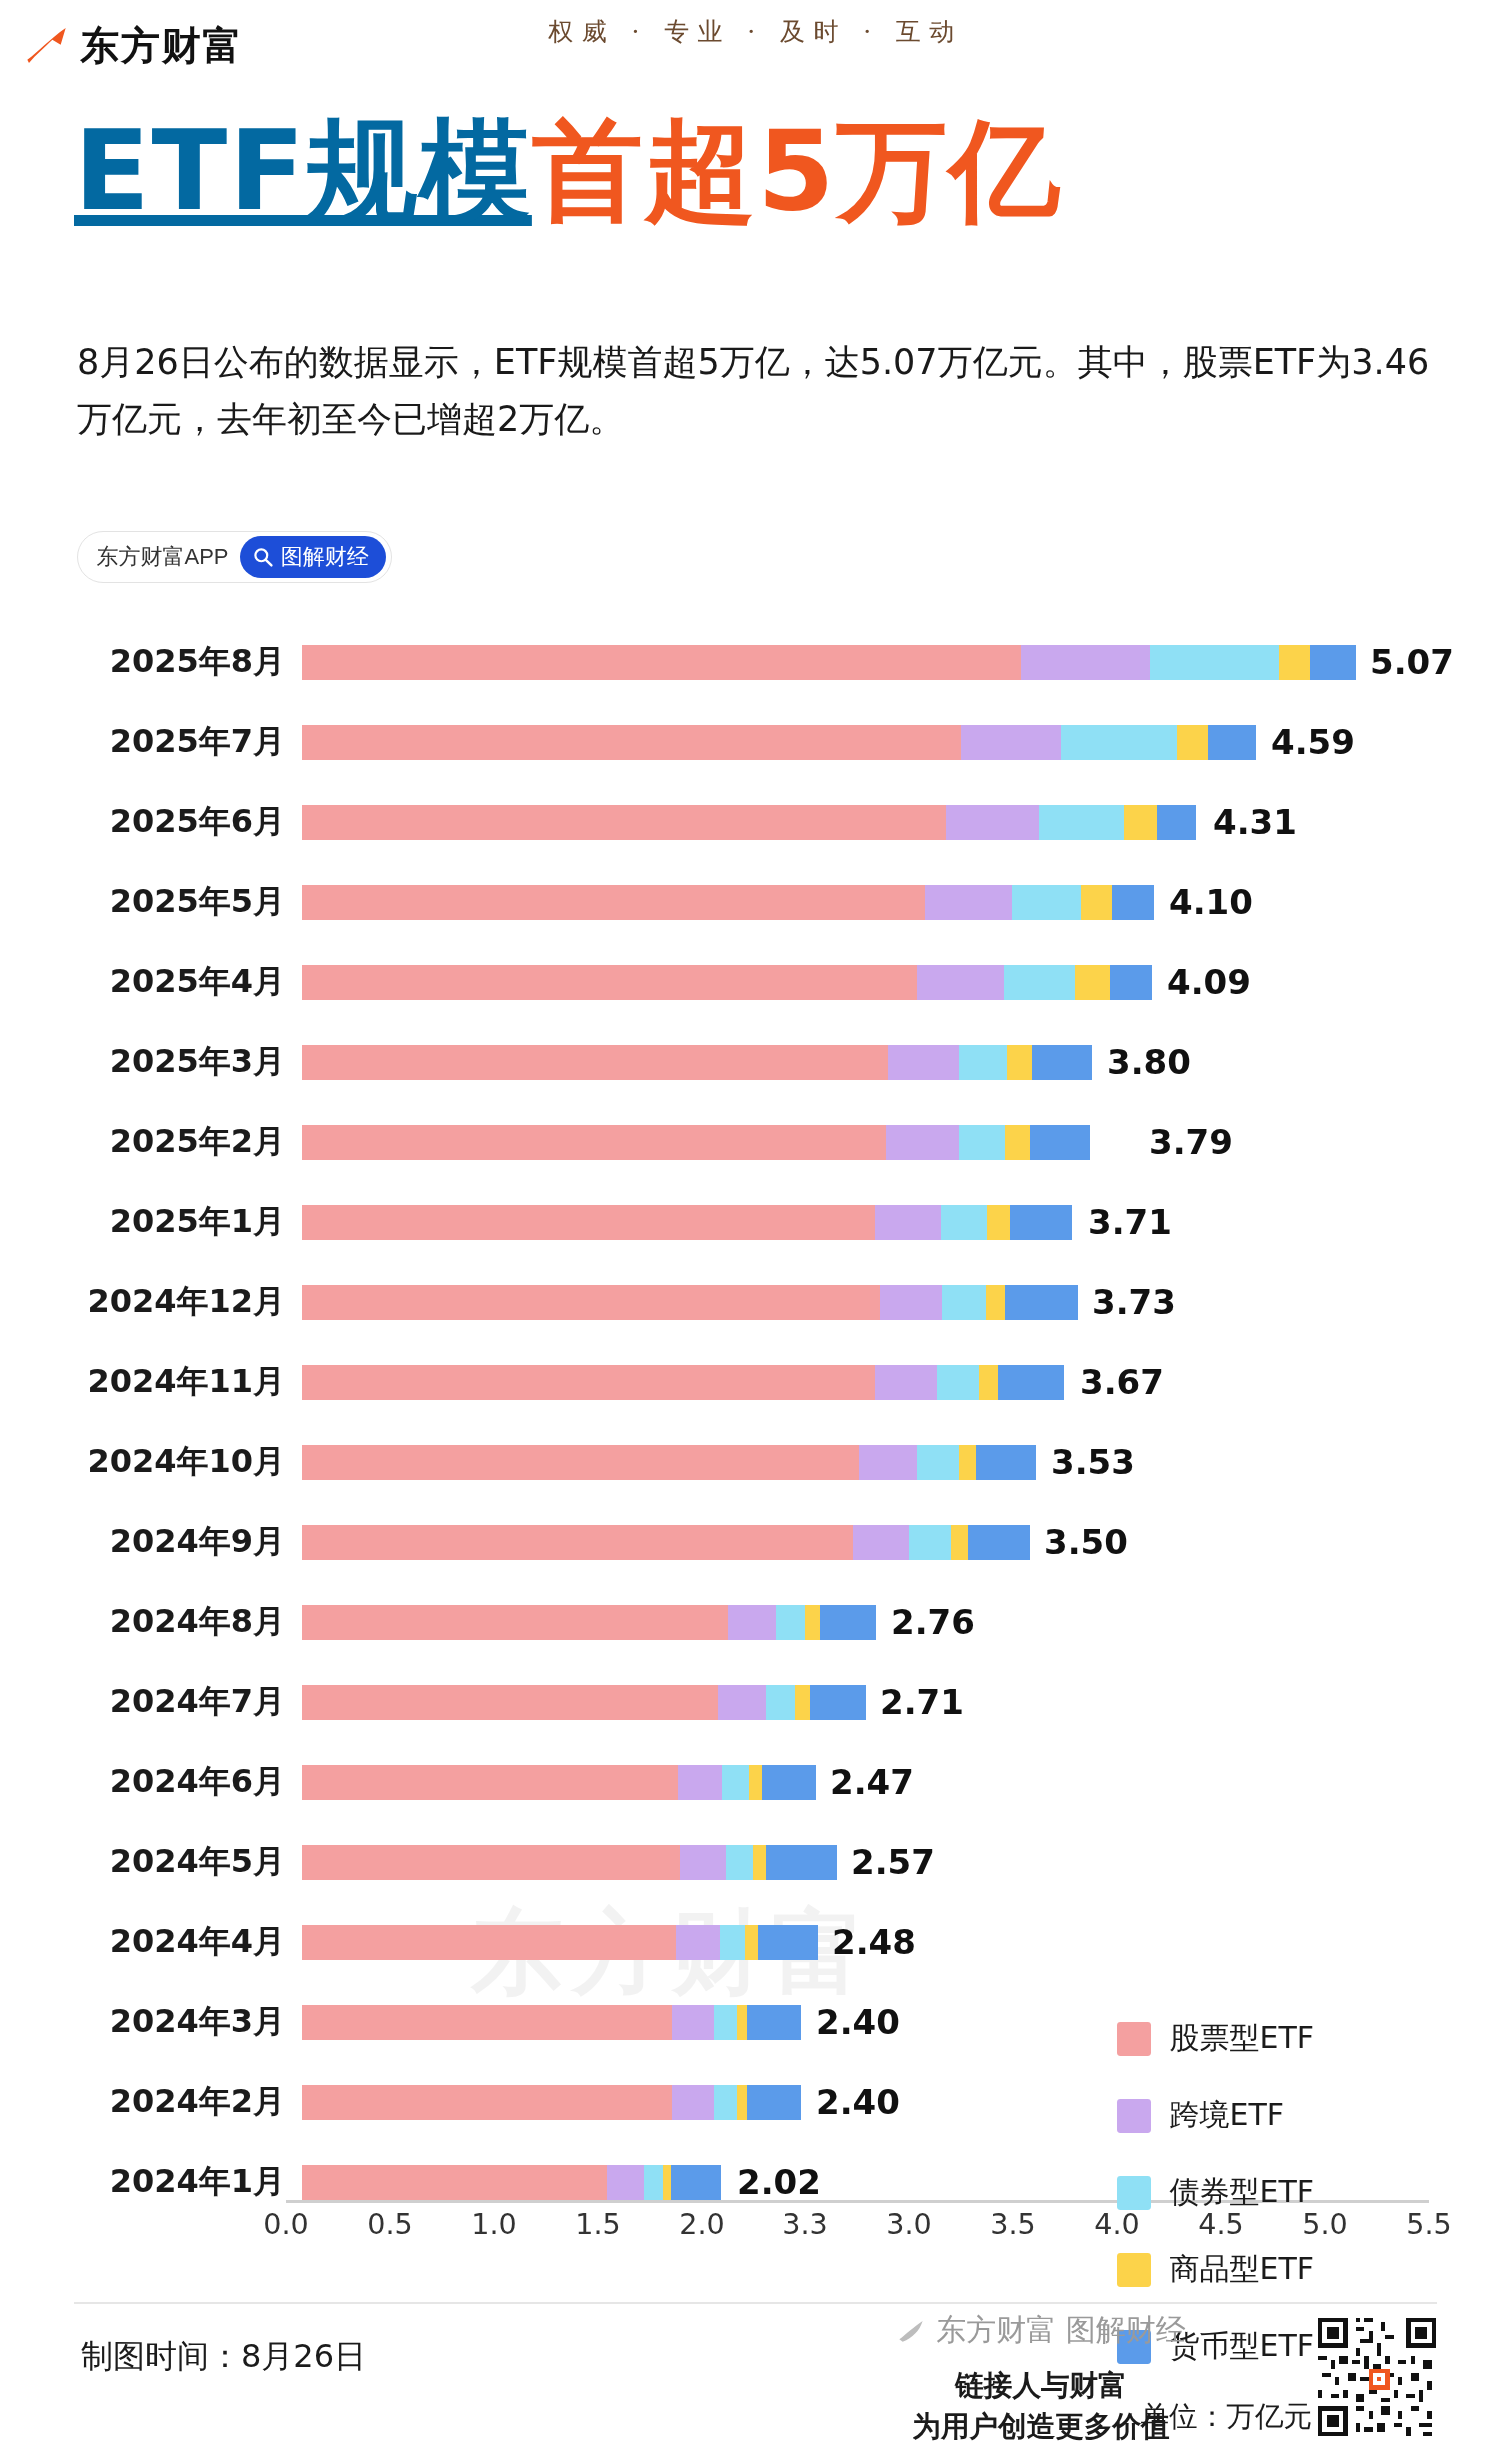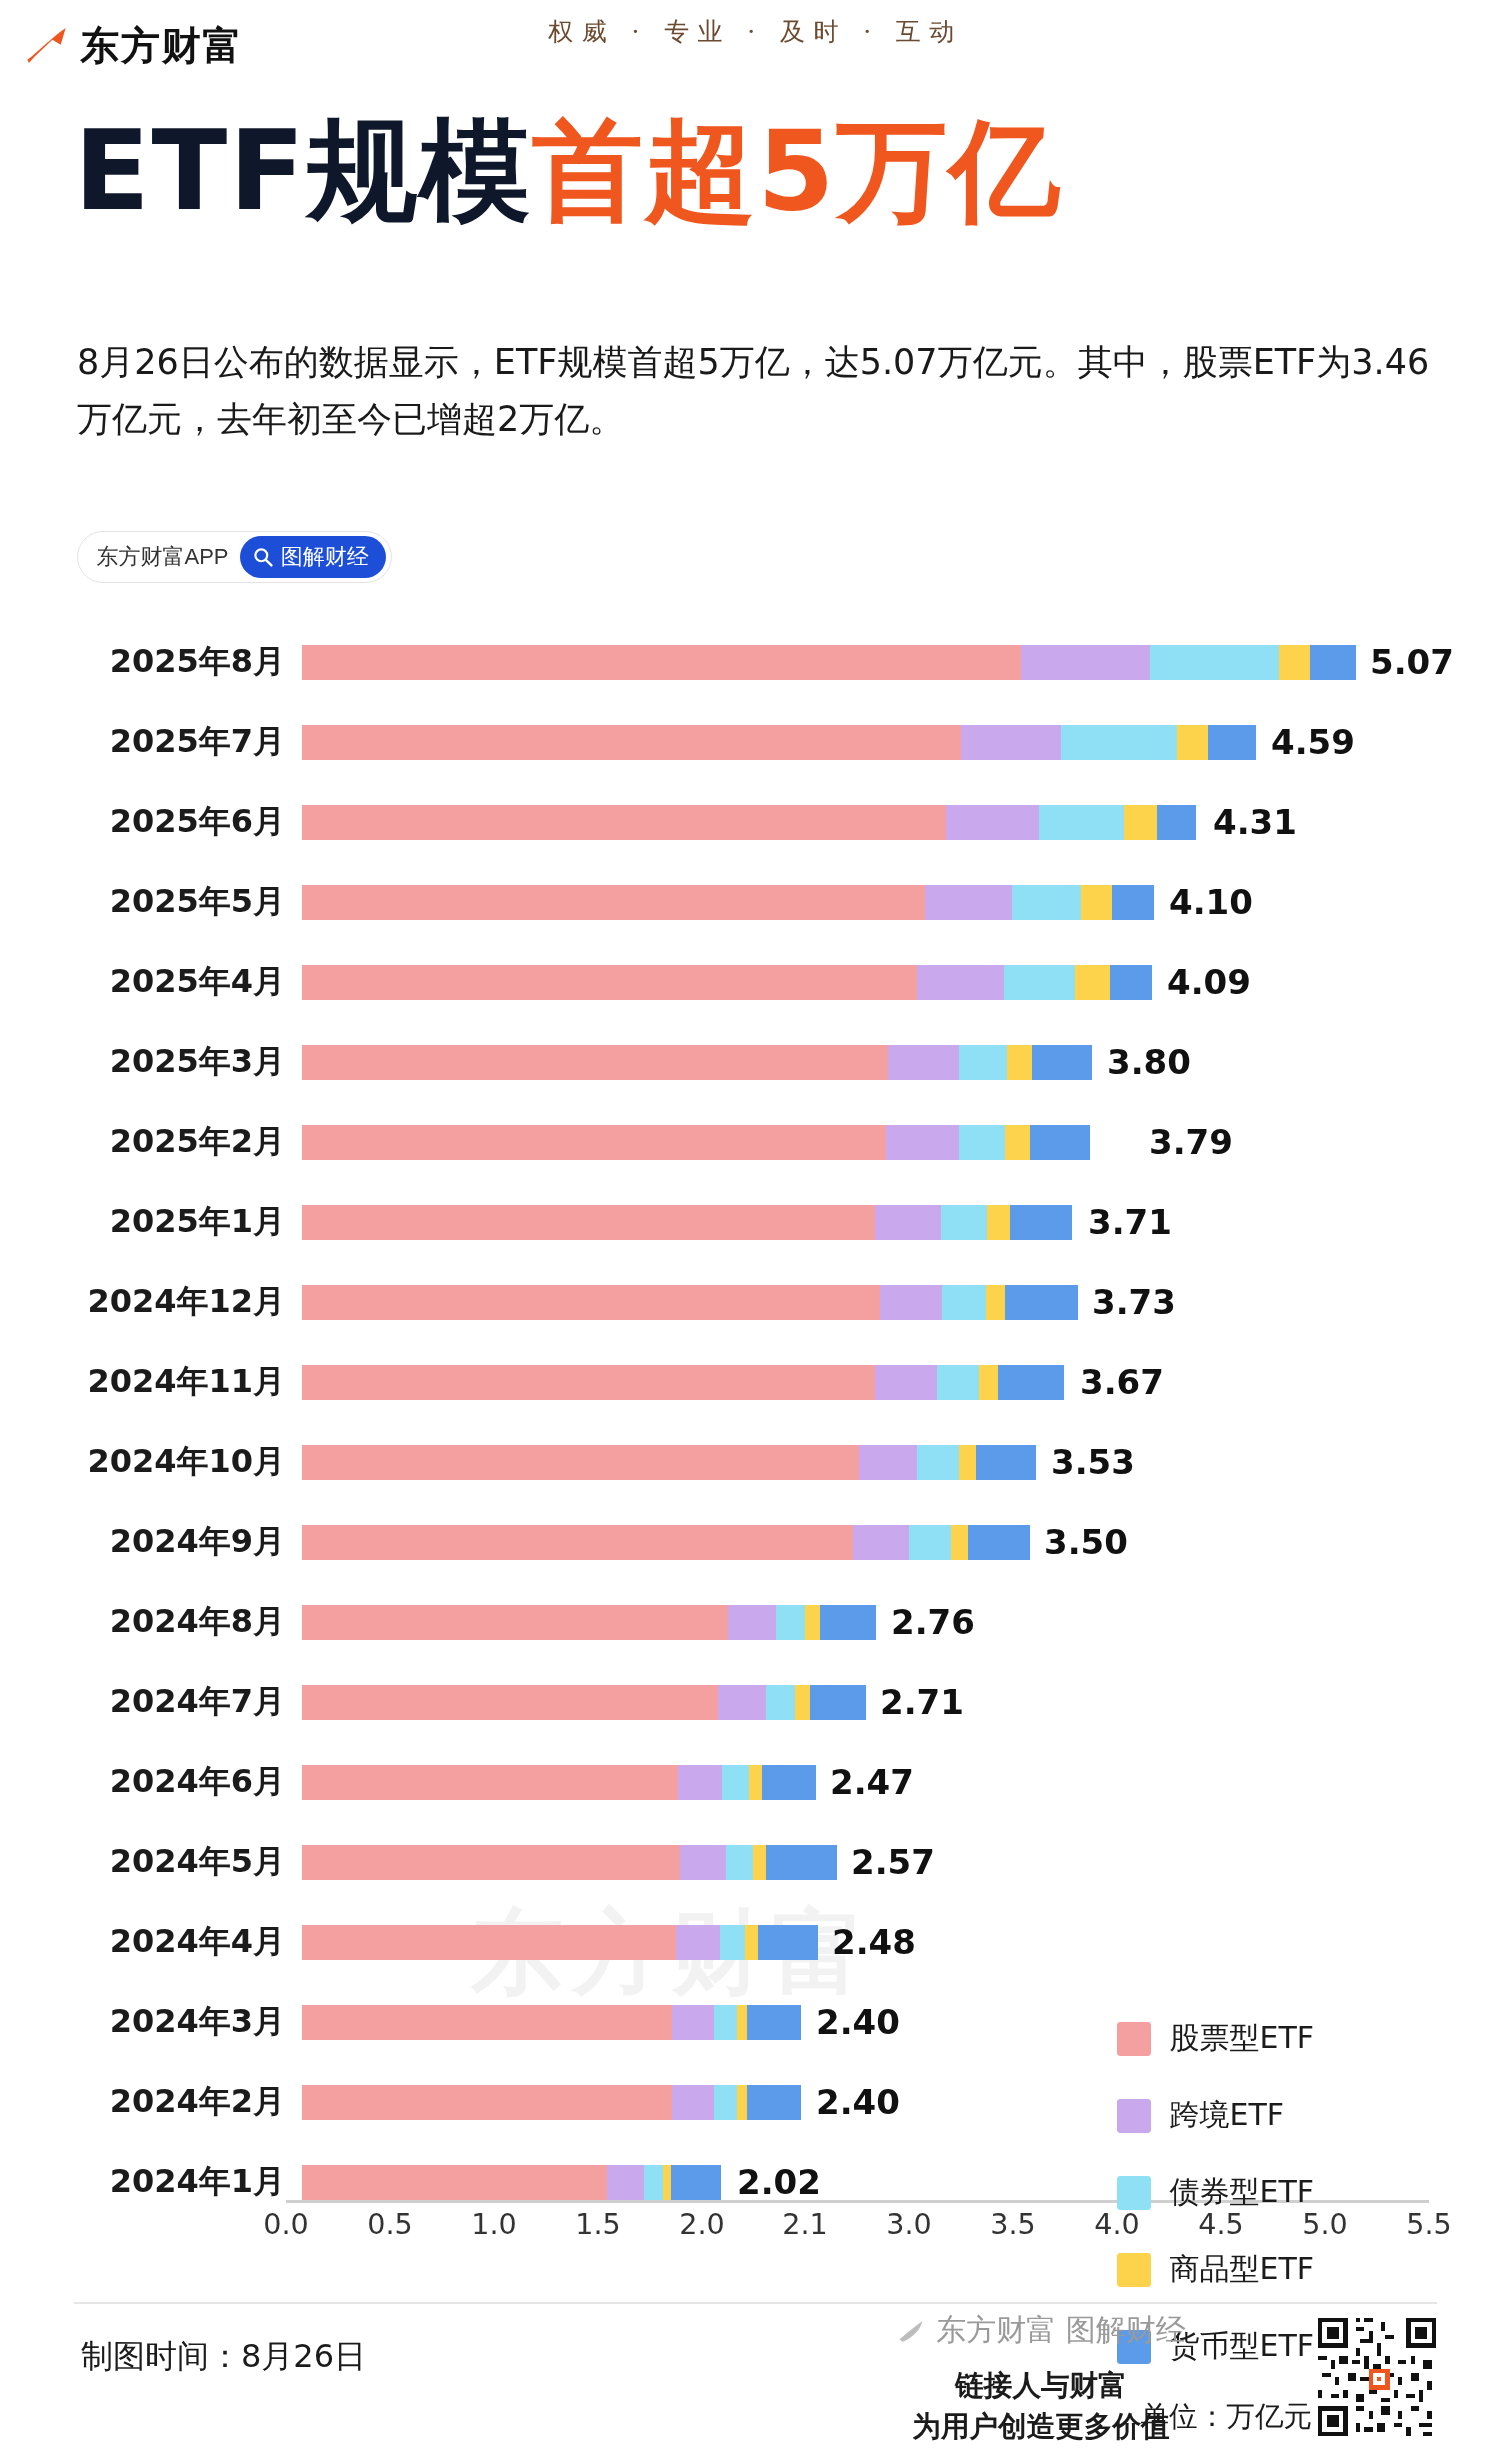--- a/index.html
+++ b/index.html
@@ -31,21 +31,21 @@
     font-family: "DejaVu Serif", serif;
   }
 
   
   .title {
     position: absolute; left: 74px; top: 109px; width: 1378px;
     font-size: 111px; font-weight: bold; line-height: 1.12;
     font-family: "DejaVu Sans", sans-serif;
     letter-spacing: 1.7px;
   }
-  .title .black { color: #0f172a; }
+  .title .black { color: #0369a1; text-decoration: underline; }
   .title .orange { color: #f0571f; }
 
   
   .lead {
     position: absolute; left: 77px; top: 334px; width: 1370px;
     font-size: 35px; line-height: 1.62; color: #1a1a1a;
     font-family: "DejaVu Sans", sans-serif;
   }
 
   
@@ -447,21 +447,21 @@
       </div>
     </div>
 
   <div class="axis" id="axis">
     <div class="axis-line"></div>
   <div class="tick" style="left: 0px;">0.0</div>
       <div class="tick" style="left: 104px;">0.5</div>
       <div class="tick" style="left: 208px;">1.0</div>
       <div class="tick" style="left: 312px;">1.5</div>
       <div class="tick" style="left: 416px;">2.0</div>
-      <div class="tick" style="left: 519px;">2.1</div>
+      <div class="tick" style="left: 519px;">3.3</div>
       <div class="tick" style="left: 623px;">3.0</div>
       <div class="tick" style="left: 727px;">3.5</div>
       <div class="tick" style="left: 831px;">4.0</div>
       <div class="tick" style="left: 935px;">4.5</div>
       <div class="tick" style="left: 1039px;">5.0</div>
       <div class="tick" style="left: 1143px;">5.5</div>
     </div>
 
   <div class="legend" id="legend">
     <div class="legend-item">

